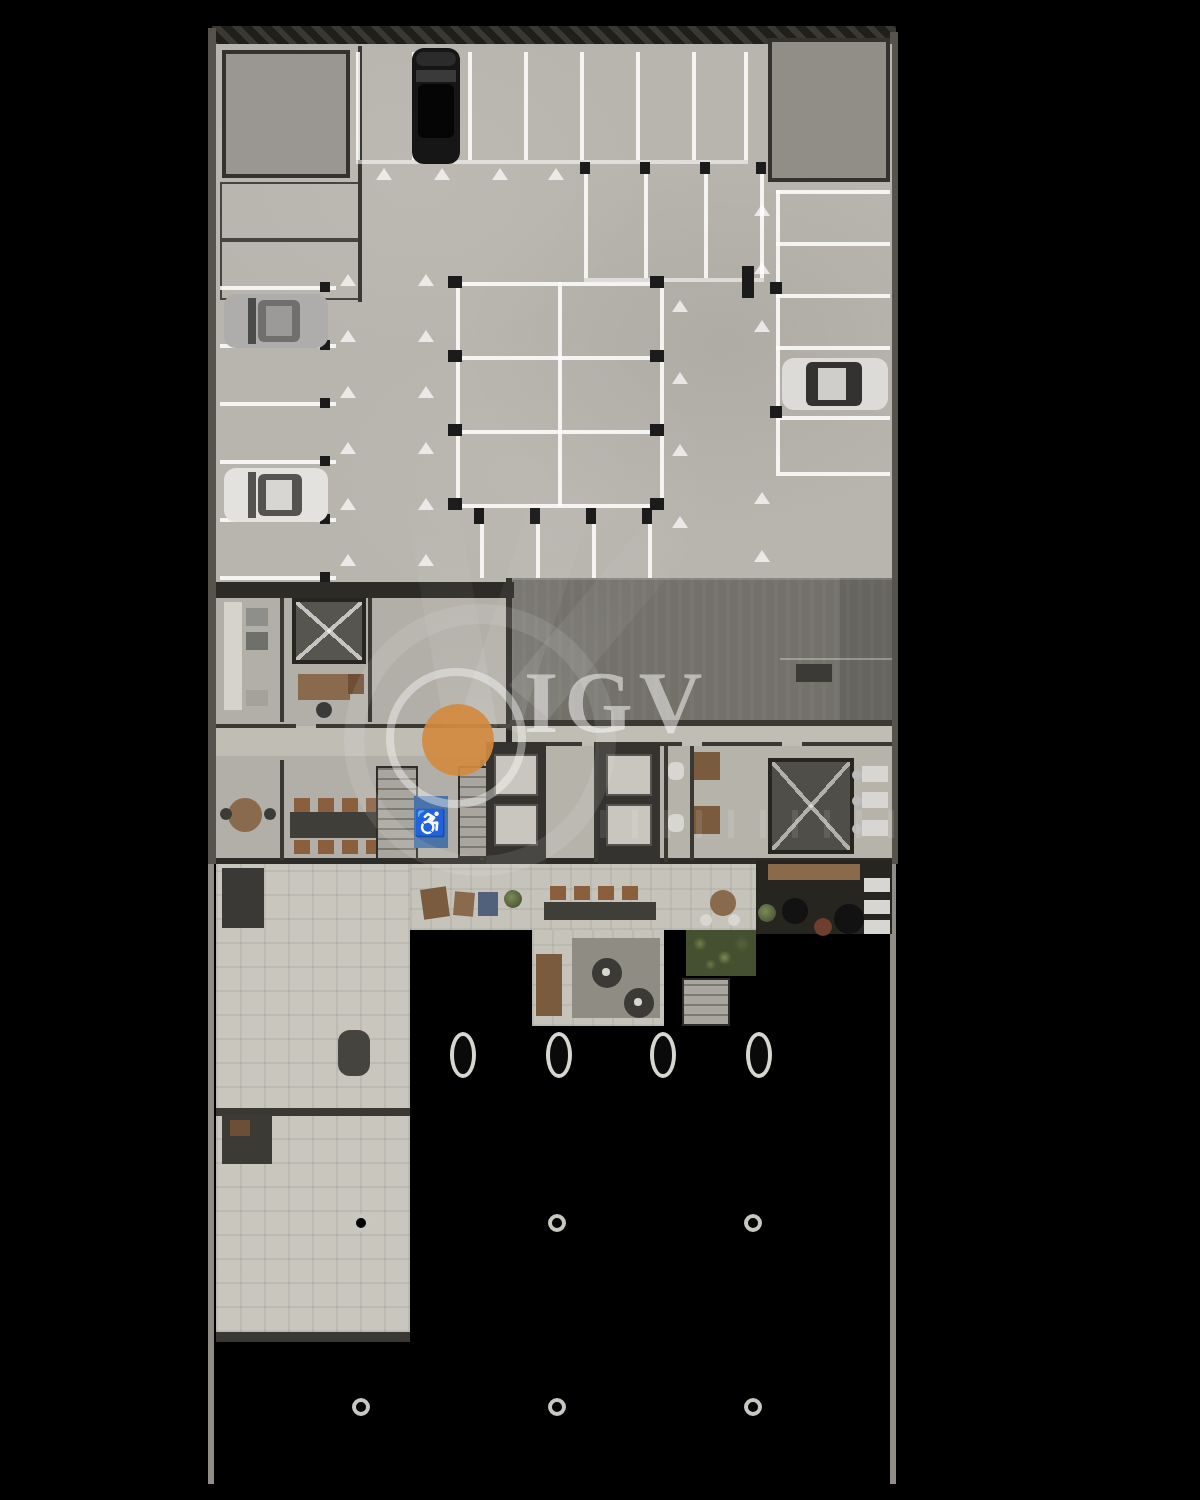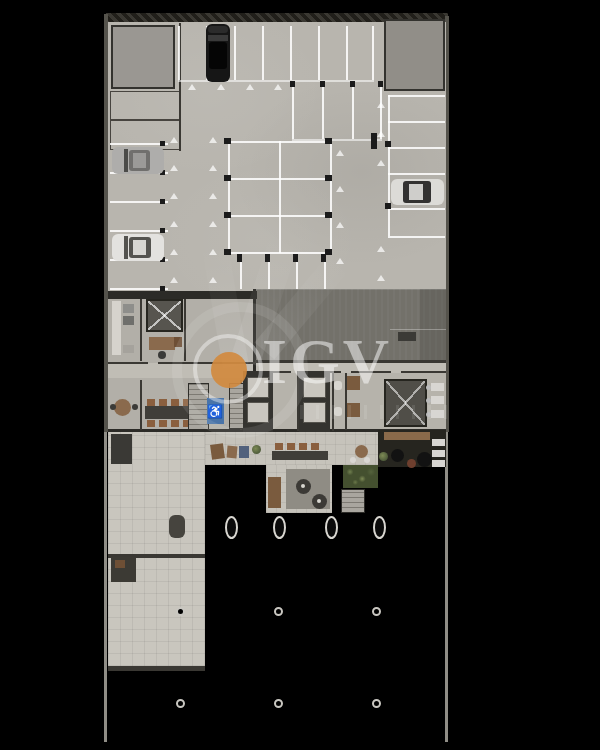--- a/index.html
+++ b/index.html
@@ -65,21 +65,21 @@
      radial-gradient(circle 5px at 55% 60%, #7d8a55, transparent 70%),
      radial-gradient(circle 6px at 80% 30%, #55633c, transparent 70%),
      radial-gradient(circle 4px at 35% 75%, #6a7748, transparent 70%),
      #44502f;}
   .plant{background:radial-gradient(circle at 40% 40%, #7d8a55, #4e5b3a 70%);border-radius:50%;}
   .lounge{background:#26251f;}
   
   .handicap{background:#4a74a8;color:#fff;display:flex;align-items:center;justify-content:center;
             font-size:13px;line-height:1;}
   
-  .wm-text{font-family:"Liberation Serif",serif;font-weight:bold;font-size:64px;
+  .wm-text{font-family:"Liberation Serif",serif;font-weight:bold;font-size:44px;
            color:rgba(255,255,255,.5);letter-spacing:3px;line-height:1;}
   .wm-sub{background:repeating-linear-gradient(90deg, rgba(255,255,255,.45) 0 3px, transparent 3px 16px);
           opacity:.22;}
   .ray{background:linear-gradient(to top, rgba(255,255,255,.10), transparent);}
   
   .car{border-radius:6px;}
 </style>
 </head>
 <body>
 

